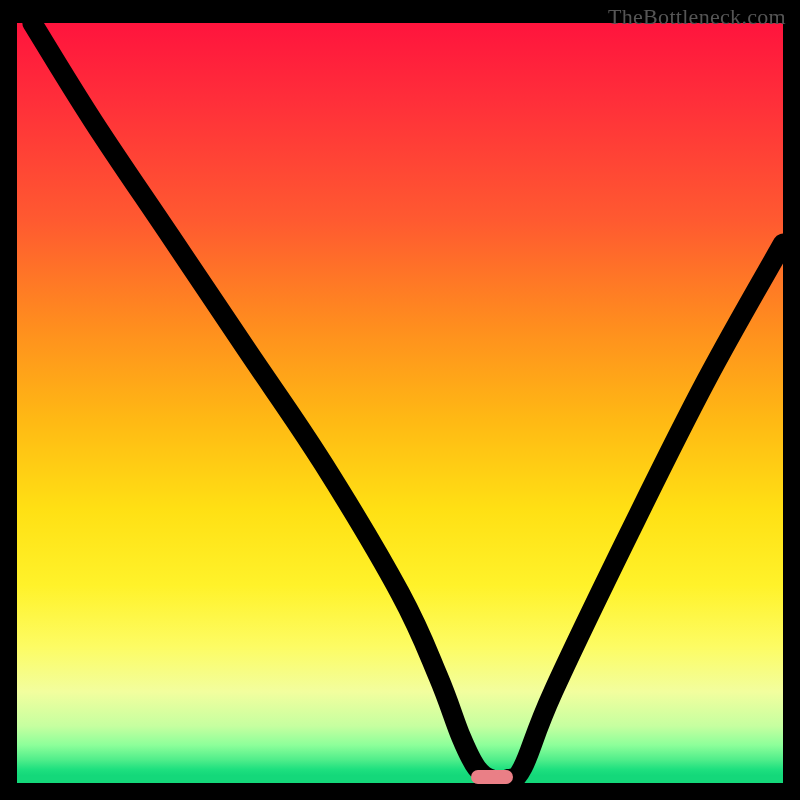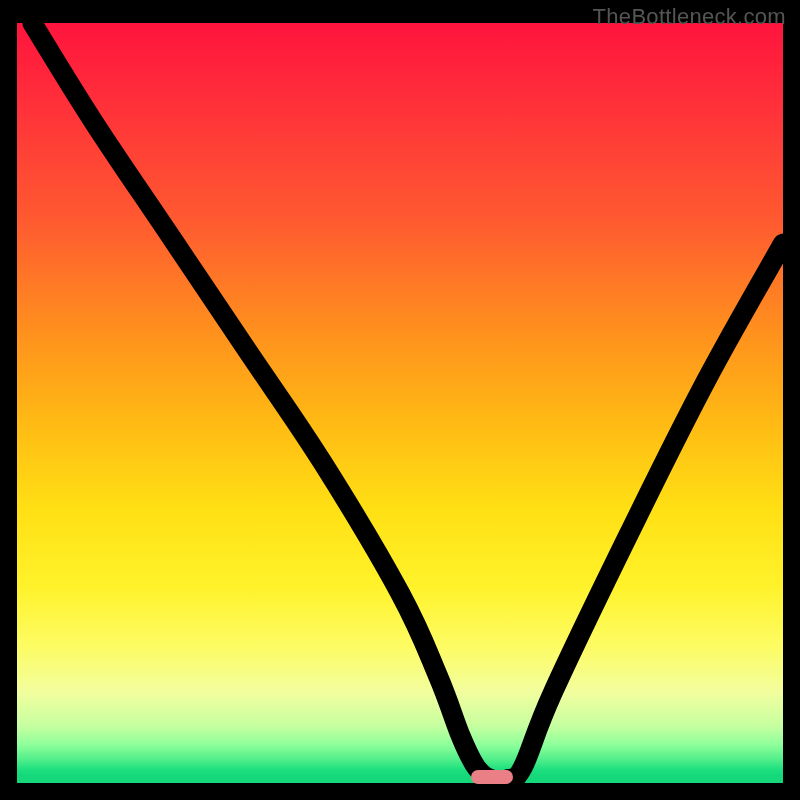--- a/index.html
+++ b/index.html
@@ -9,20 +9,21 @@
     height: 800px;
     background: #000;
     font-family: Arial, Helvetica, sans-serif;
     overflow: hidden;
   }
   .frame {
     position: relative;
     width: 800px;
     height: 724px;
     background: #000;
+    font-family: Liberation Serif, serif;
   }
   .watermark {
     position: absolute;
     top: 4px;
     right: 14px;
     color: #555;
     font-size: 22px;
     font-weight: 500;
     letter-spacing: 0.3px;
     z-index: 5;

